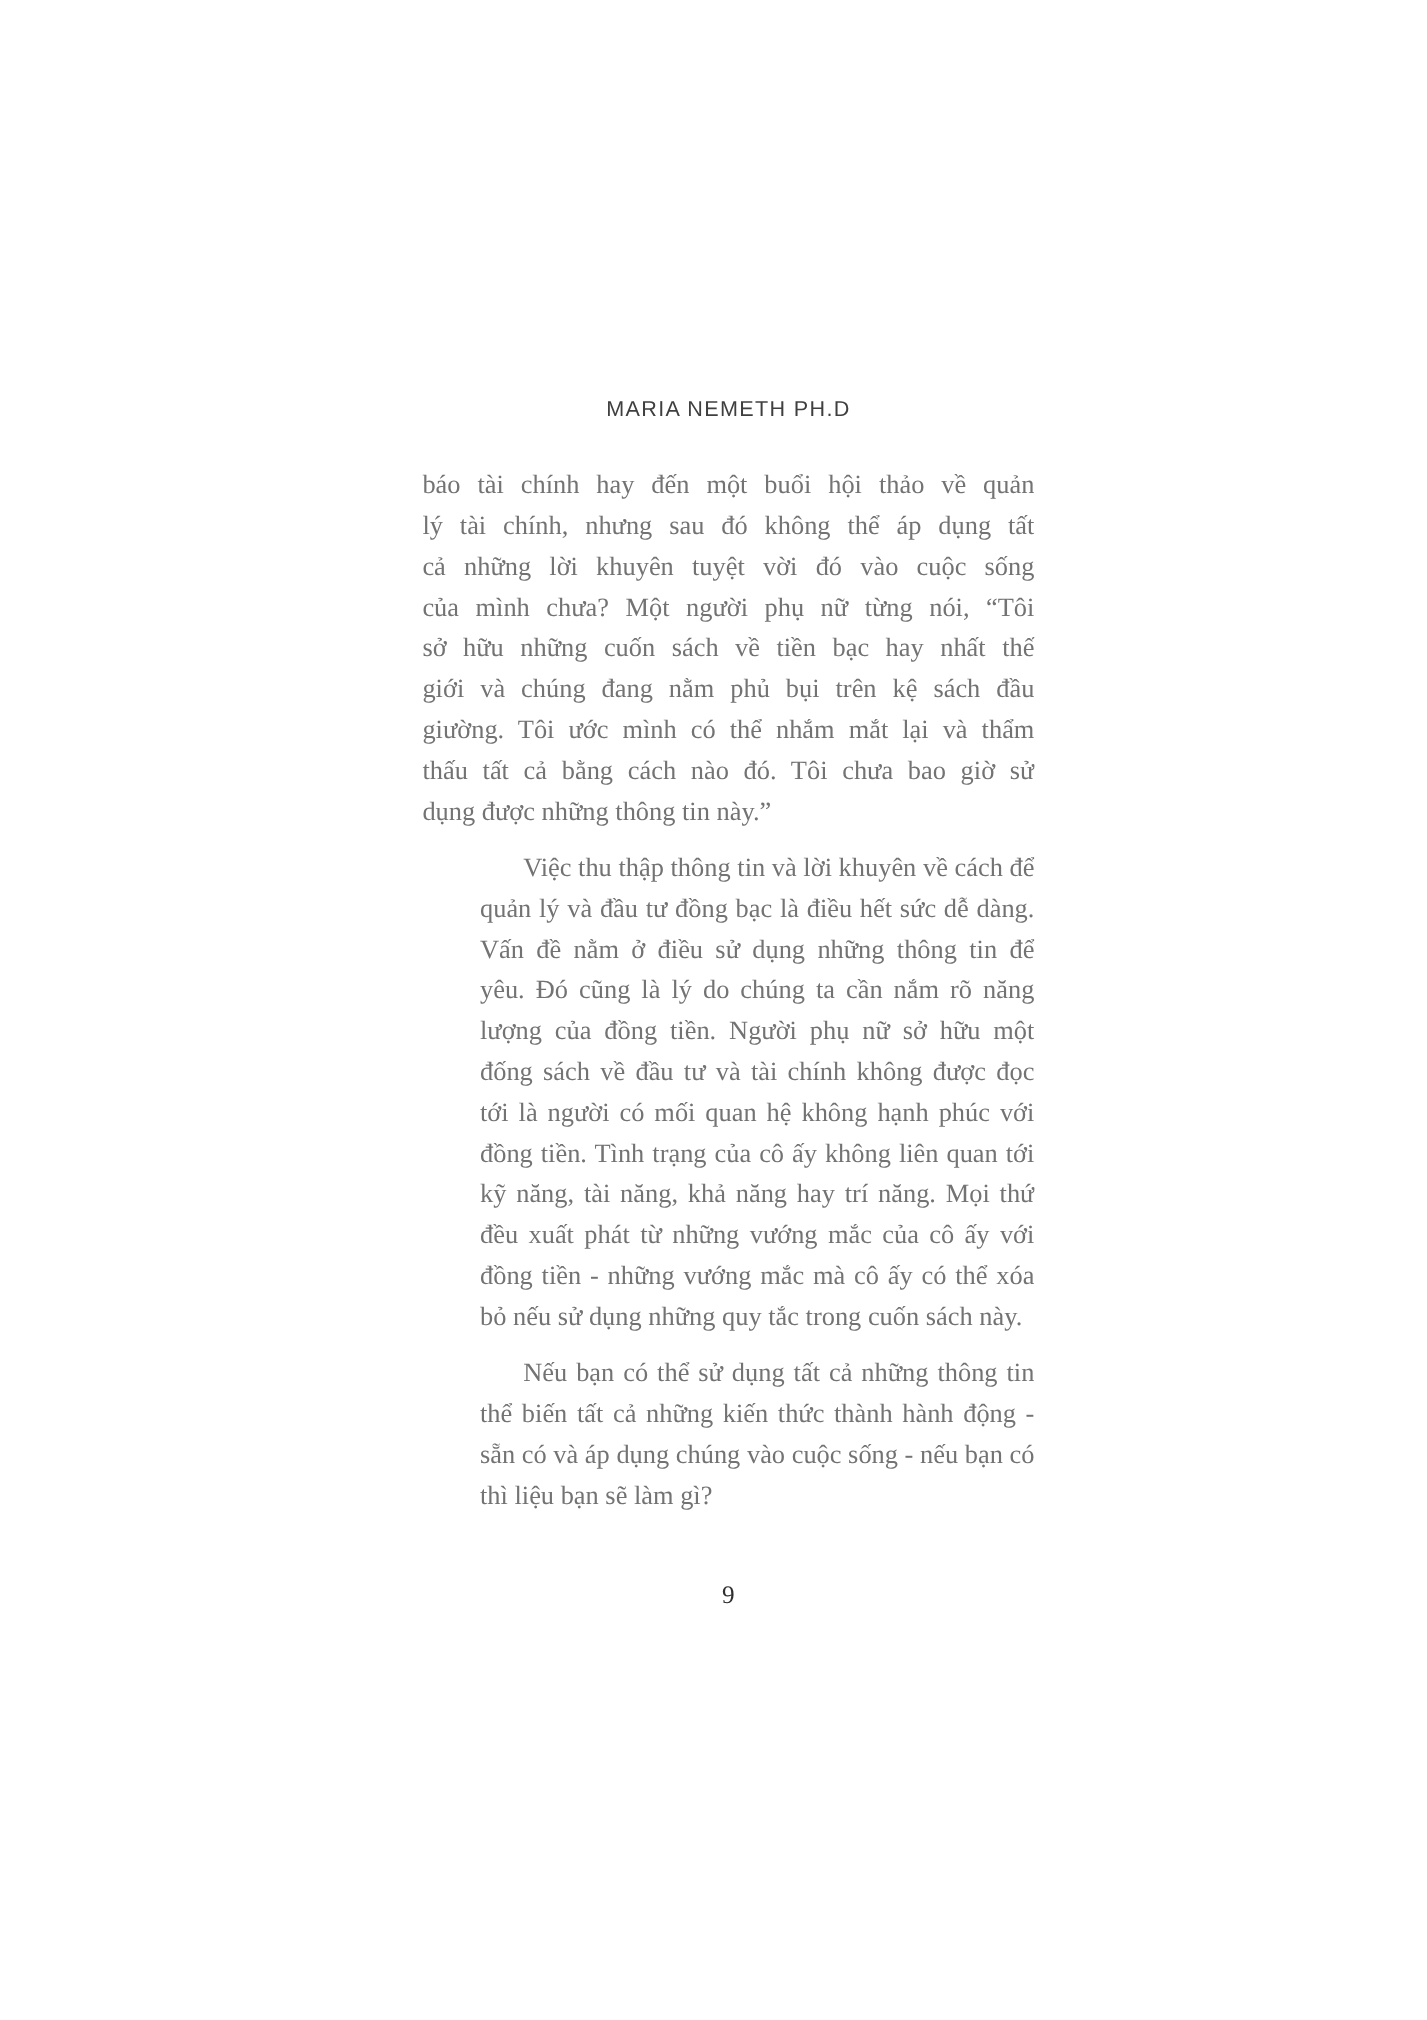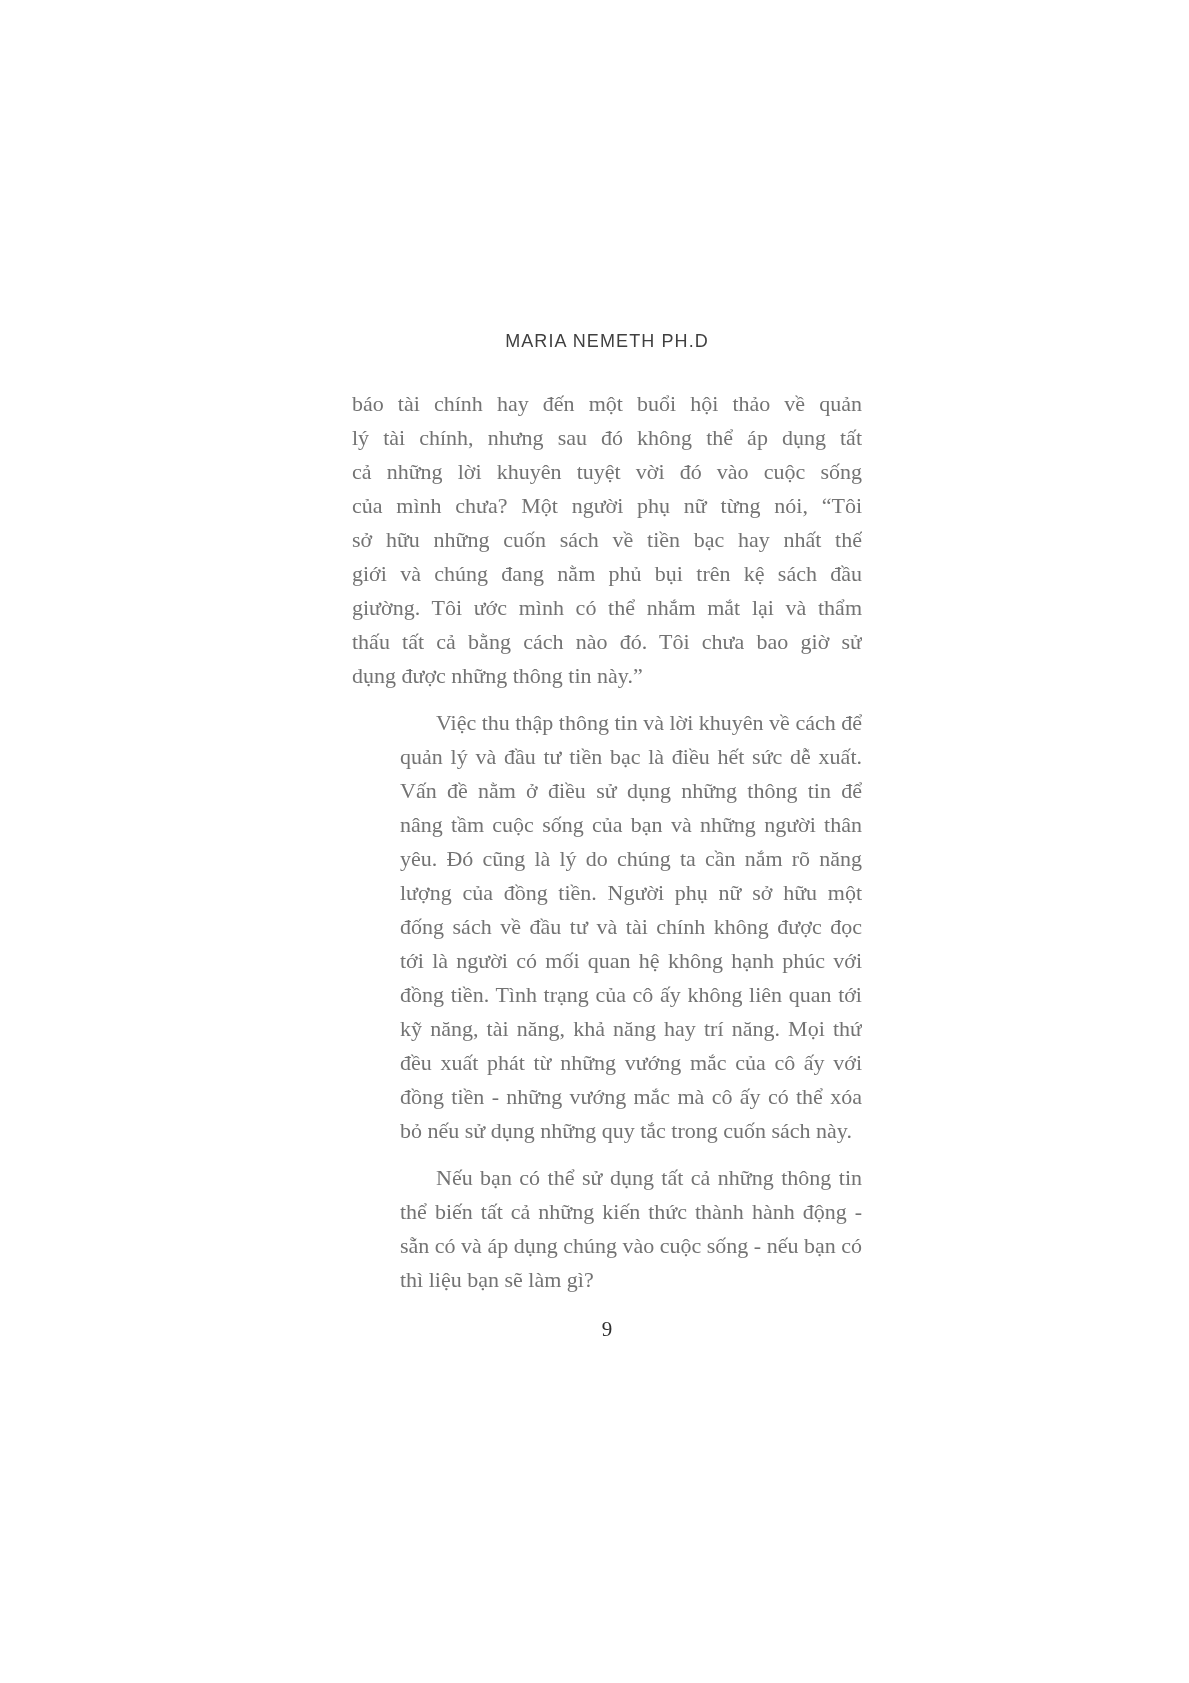--- a/index.html
+++ b/index.html
@@ -76,23 +76,22 @@
         <div class="line">cả những lời khuyên tuyệt vời đó vào cuộc sống</div>
         <div class="line">của mình chưa? Một người phụ nữ từng nói, “Tôi</div>
         <div class="line">sở hữu những cuốn sách về tiền bạc hay nhất thế</div>
         <div class="line">giới và chúng đang nằm phủ bụi trên kệ sách đầu</div>
         <div class="line">giường. Tôi ước mình có thể nhắm mắt lại và thẩm</div>
         <div class="line">thấu tất cả bằng cách nào đó. Tôi chưa bao giờ sử</div>
         <div class="line last">dụng được những thông tin này.”</div>
       </div>
       <div class="paragraph indent">
         <div class="line first">Việc thu thập thông tin và lời khuyên về cách để</div>
-        <div class="line">quản lý và đầu tư tiền bạc là điều hết sức dễ xuất.</div>
+        <div class="line">quản lý và đầu tư đồng bạc là điều hết sức dễ dàng.</div>
         <div class="line">Vấn đề nằm ở điều sử dụng những thông tin để</div>
-        <div class="line">nâng tầm cuộc sống của bạn và những người thân</div>
         <div class="line">yêu. Đó cũng là lý do chúng ta cần nắm rõ năng</div>
         <div class="line">lượng của đồng tiền. Người phụ nữ sở hữu một</div>
         <div class="line">đống sách về đầu tư và tài chính không được đọc</div>
         <div class="line">tới là người có mối quan hệ không hạnh phúc với</div>
         <div class="line">đồng tiền. Tình trạng của cô ấy không liên quan tới</div>
         <div class="line">kỹ năng, tài năng, khả năng hay trí năng. Mọi thứ</div>
         <div class="line">đều xuất phát từ những vướng mắc của cô ấy với</div>
         <div class="line">đồng tiền - những vướng mắc mà cô ấy có thể xóa</div>
         <div class="line last">bỏ nếu sử dụng những quy tắc trong cuốn sách này.</div>
       </div>

